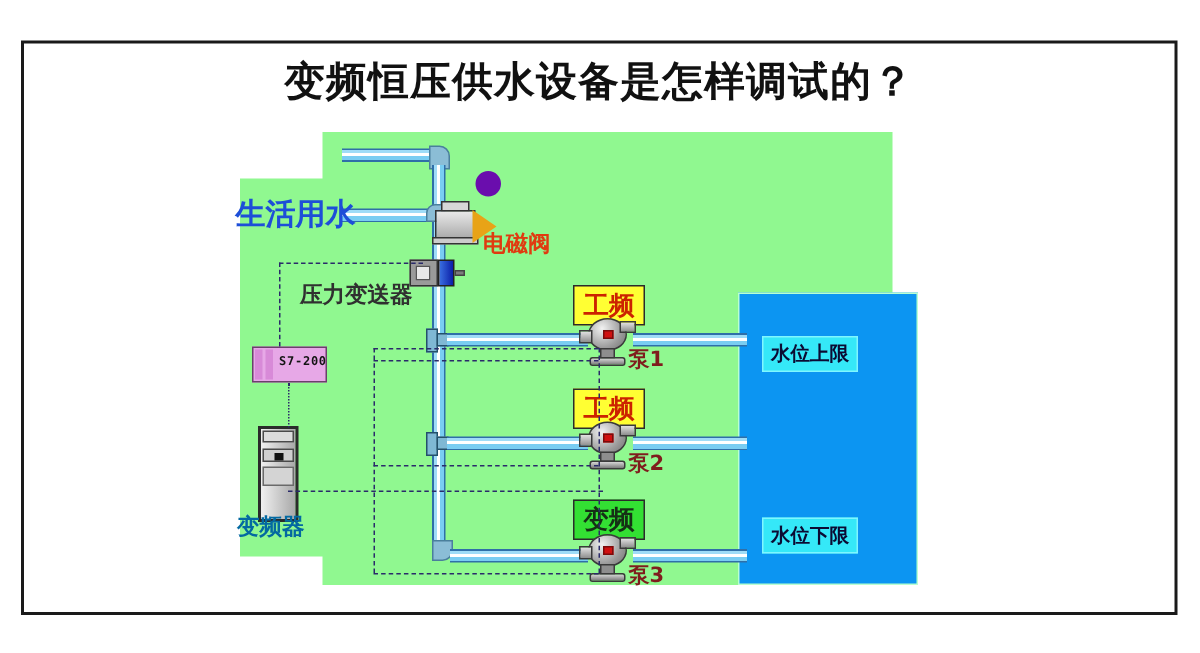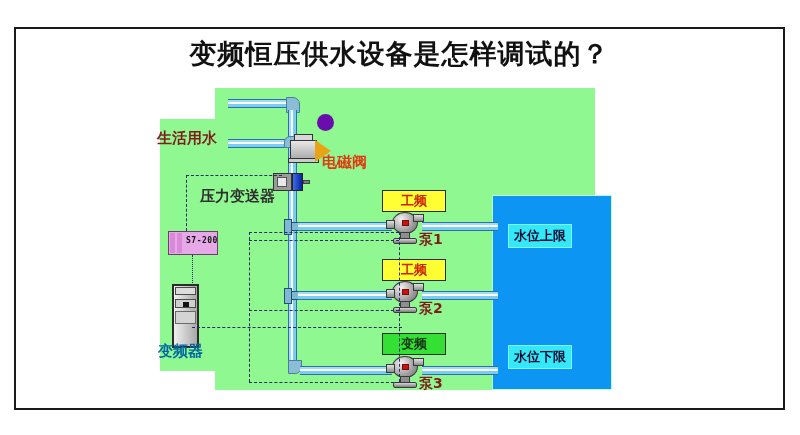--- a/index.html
+++ b/index.html
@@ -93,30 +93,30 @@
   .pump .eye{position:absolute;left:16px;top:8px;width:7px;height:6px;background:#d01010;border:1px solid #7a0b0b;box-sizing:border-box;}
   .pump .nozzle{position:absolute;left:27px;top:2px;width:11px;height:8px;
                 background:linear-gradient(to bottom,#e2e2e2,#8e8e8e);border:1px solid #3a3a3a;box-sizing:border-box;}
   .pump .inlet{position:absolute;left:0px;top:8px;width:9px;height:9px;
                background:linear-gradient(to bottom,#e2e2e2,#8e8e8e);border:1px solid #3a3a3a;box-sizing:border-box;}
   .pump .neck{position:absolute;left:14px;top:20px;width:10px;height:7px;background:#8e8e8e;border:1px solid #3a3a3a;box-sizing:border-box;}
   .pump .base{position:absolute;left:7px;top:26px;width:24px;height:6px;border-radius:2px;
               background:linear-gradient(to bottom,#d6d6d6,#7c7c7c);border:1px solid #3a3a3a;box-sizing:border-box;}
 
   
-  .modebox{position:absolute;padding:1px 18px;font-size:13px;font-weight:bold;
+  .modebox{position:absolute;padding:1px 6px;font-size:17px;font-weight:bold;
            border:1px solid #2b2b2b;white-space:nowrap;
            font-family:"DejaVu Sans","Liberation Sans",sans-serif;}
   .mode-gp{background:#ffff33;color:#cc2200;}
   .mode-vf{background:#33e033;color:#153015;}
 
   
   .lbl{position:absolute;white-space:nowrap;font-weight:bold;
        font-family:"DejaVu Sans","Liberation Sans",sans-serif;}
-  #lbl-domestic{left:157px;top:129px;font-size:15px;color:#7f1d1d;}
+  #lbl-domestic{left:157px;top:129px;font-size:20px;color:#1d4ed8;}
   #lbl-solenoid{left:322px;top:141px;font-size:15px;color:#e03b10;margin-top:12px;}
   #lbl-pt{left:200px;top:187px;font-size:15px;color:#303030;}
   #lbl-vfd{left:158px;top:342px;font-size:15px;color:#0369a1;}
   .pumpname{font-size:14px;color:#7f1d1d;}
 
   
   .dashH{position:absolute;height:0;border-top:1px dashed #2a2a6a;}
   .dashV{position:absolute;width:0;border-left:1px dashed #2a2a6a;}
   .dotV{position:absolute;width:0;border-left:1px dotted #2a2a6a;}
 </style>

